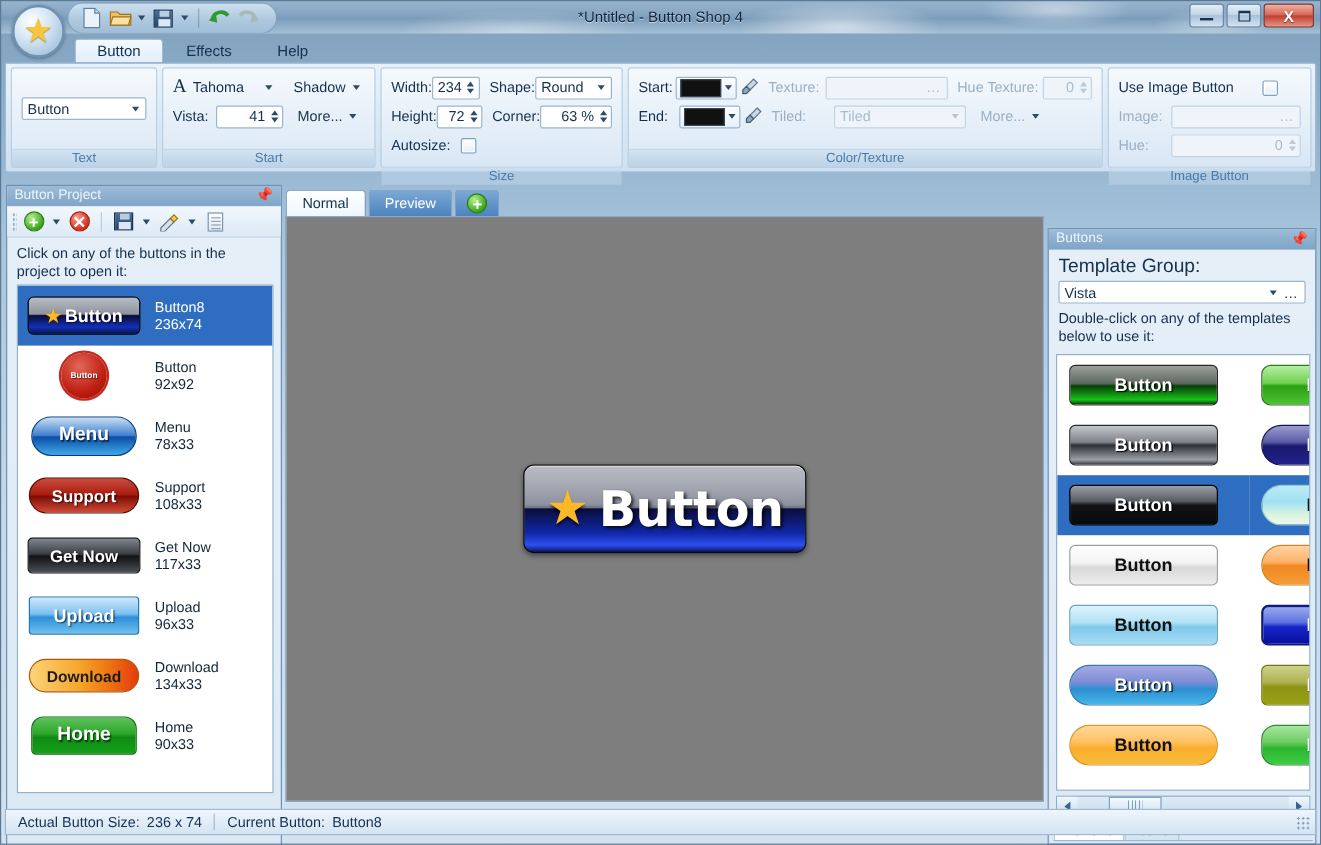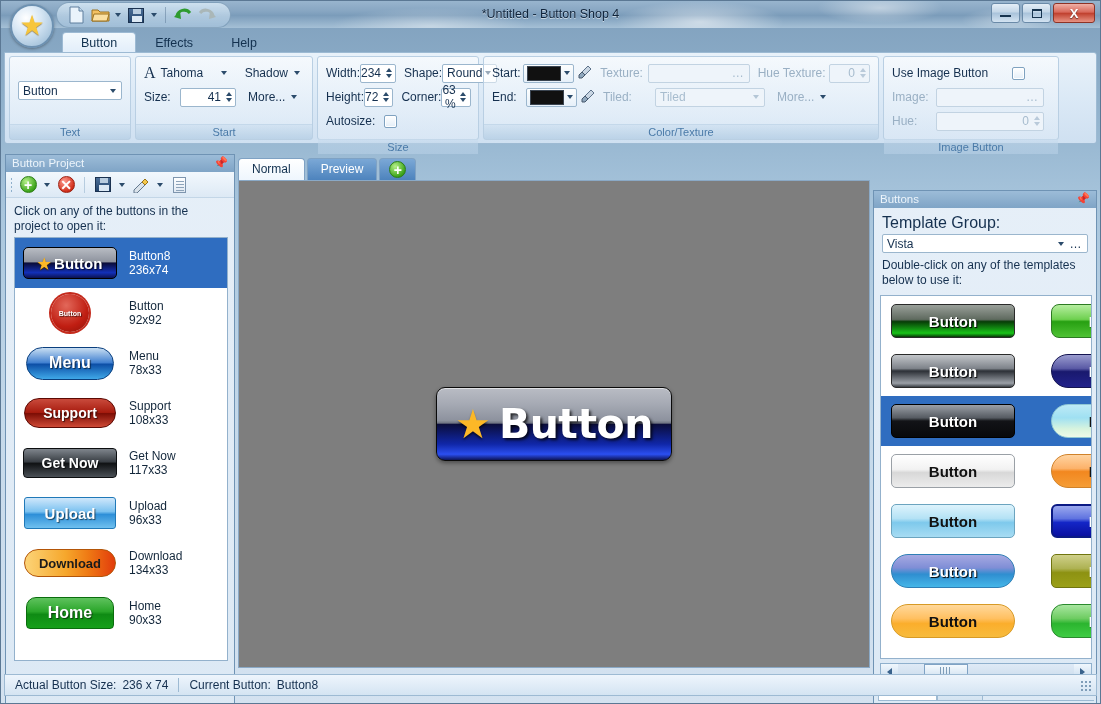--- a/index.html
+++ b/index.html
@@ -382,38 +382,38 @@
         <div class="row">
           <span style="font-family:'Liberation Serif',serif;font-size:16px;margin-right:5px">A</span>
           <span class="lbl" style="width:62px">Tahoma</span>
           <span class="tri-down"></span>
           <span class="menubtn" style="margin-left:14px">
             <span>Shadow</span>
             <span class="tri-down"></span>
           </span>
         </div>
         <div class="row">
-          <span class="lbl" style="width:36px">Size:</span>
+          <span class="lbl" style="width:36px">Vista:</span>
           <span class="spin" style="width:56px">
             <span class="sval">41</span>
             <span class="sbtns">
                 <span class="tri-up-s"></span>
                 <span class="tri-down-s"></span>
               </span>
           </span>
           <span class="menubtn" style="margin-left:8px">
             <span>More...</span>
             <span class="tri-down"></span>
           </span>
         </div>
       </div>
       <div class="gtitle">Start</div>
     </div>
 
-    <div class="rgroup" style="width:162px">
+    <div class="rgroup" style="width:202px">
       <div class="gbody">
         <div class="row">
           <span class="lbl" style="width:42px">Width:</span>
           <span class="spin" style="width:52px">
             <span class="sval">234</span>
             <span class="sbtns">
                 <span class="tri-up-s"></span>
                 <span class="tri-down-s"></span>
               </span>
           </span>

